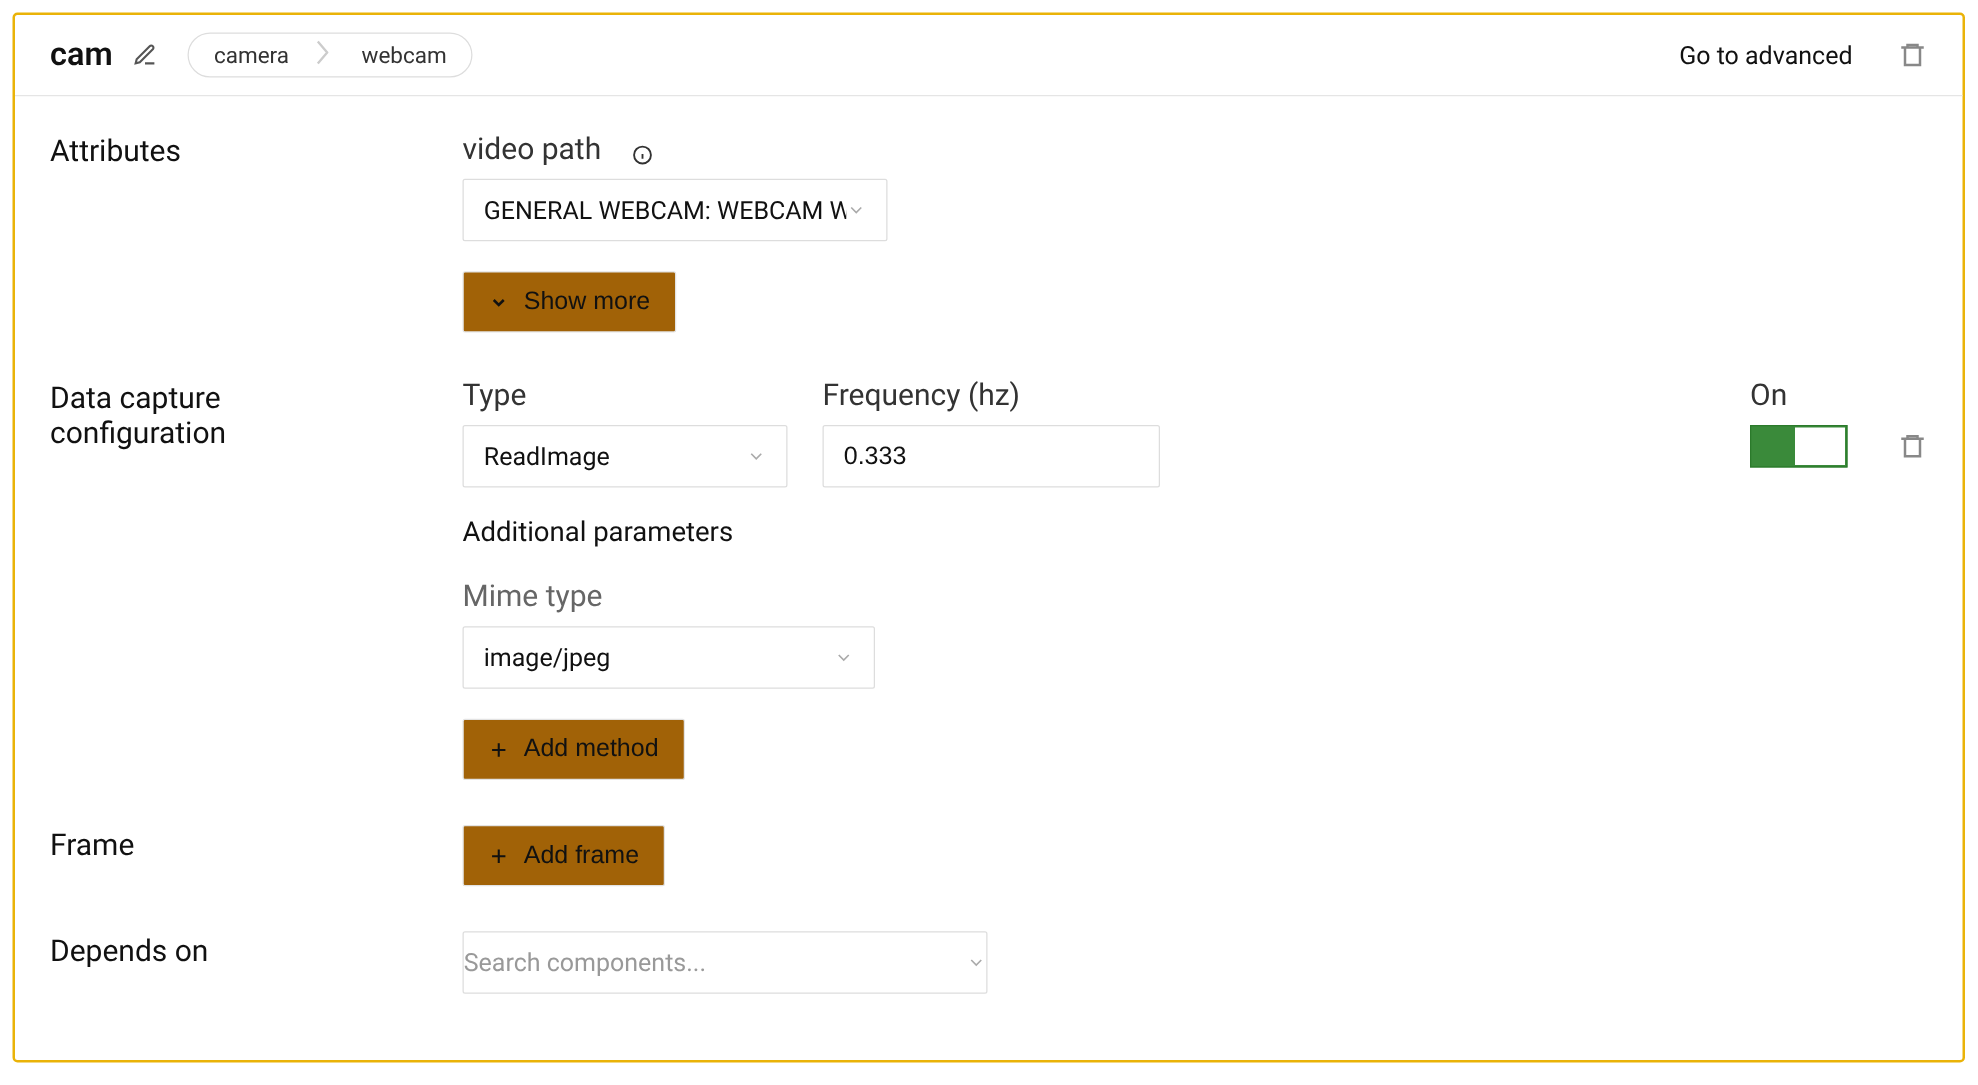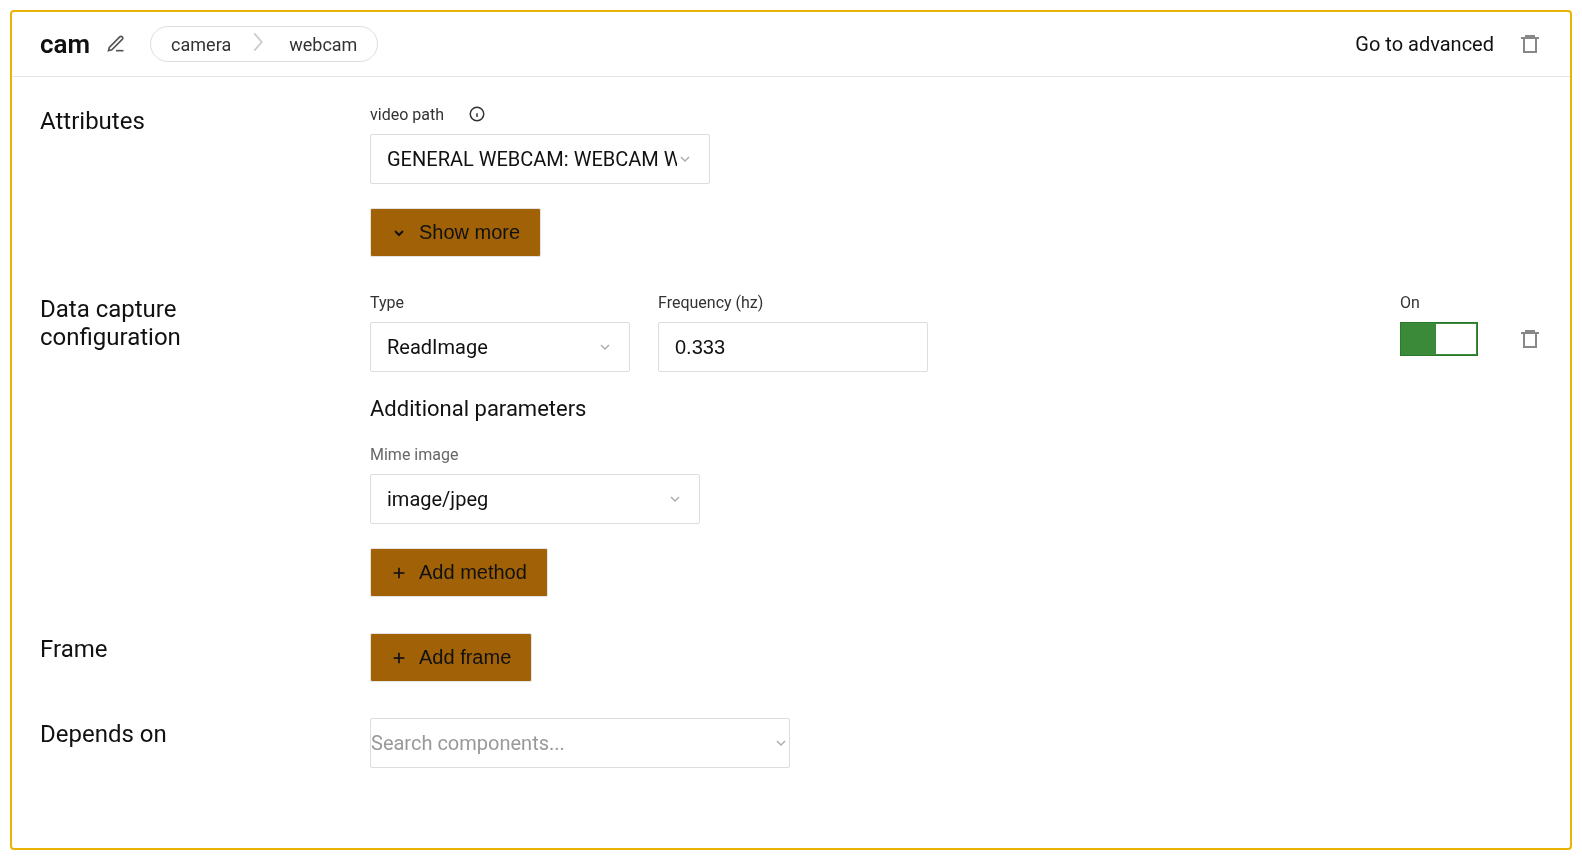--- a/index.html
+++ b/index.html
@@ -51,21 +51,21 @@
   .breadcrumb .crumb:first-child { padding-left: 20px; }
   .breadcrumb .sep {
     color: #ccc;
     font-size: 18px;
     margin: 0 2px;
   }
   .header-right {
     margin-left: auto;
     display: flex;
     align-items: center;
-    gap: 24px;
+    gap: 36px;
     justify-content: center;
   }
   .go-advanced {
     font-size: 20px;
     color: #111;
     cursor: pointer;
   }
   .trash-btn {
     color: #888;
     cursor: pointer;
@@ -83,25 +83,25 @@
     color: #111;
     padding-top: 2px;
   }
   .section-content {
     display: flex;
     flex-direction: column;
     gap: 24px;
     align-items: flex-start;
   }
   .field-label {
-    font-size: 16px;
+    font-size: 24px;
     color: #333;
     margin-bottom: 10px;
     display: flex;
-    align-items: flex-start;
+    align-items: flex-end;
     gap: 24px;
   }
   .field-label.muted { color: #666; }
   .info-icon {
     display: inline-flex;
     color: #333;
   }
   .select {
     border: 1px solid #ddd;
     border-radius: 2px;
@@ -296,21 +296,21 @@
                   <path d="M6 6v14h12V6"></path>
               </svg>
             </span>
           </div>
         </div>
       </div>
 
       <div class="subheading">Additional parameters</div>
 
       <div class="col">
-        <div class="field-label muted">Mime image</div>
+        <div class="field-label muted">Mime type</div>
         <div class="select" style="width:330px;text-align:center;">
           <span>image/jpeg</span>
           <span class="chev">
             <svg width="16" height="16" viewBox="0 0 24 24" fill="none" stroke="currentColor" stroke-width="2">
                 <path d="M6 9l6 6 6-6"></path>
               </svg>
           </span>
         </div>
       </div>
 

